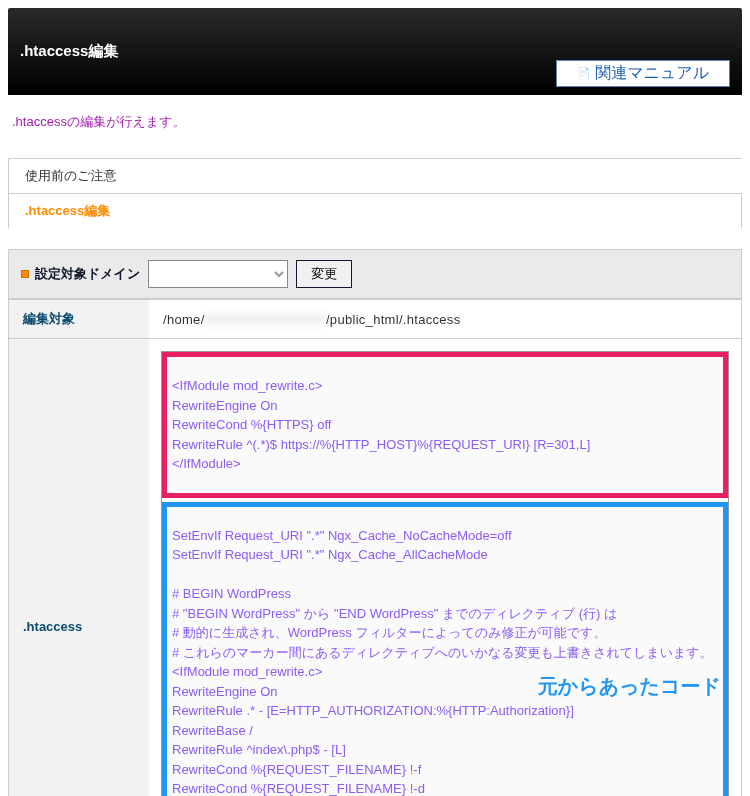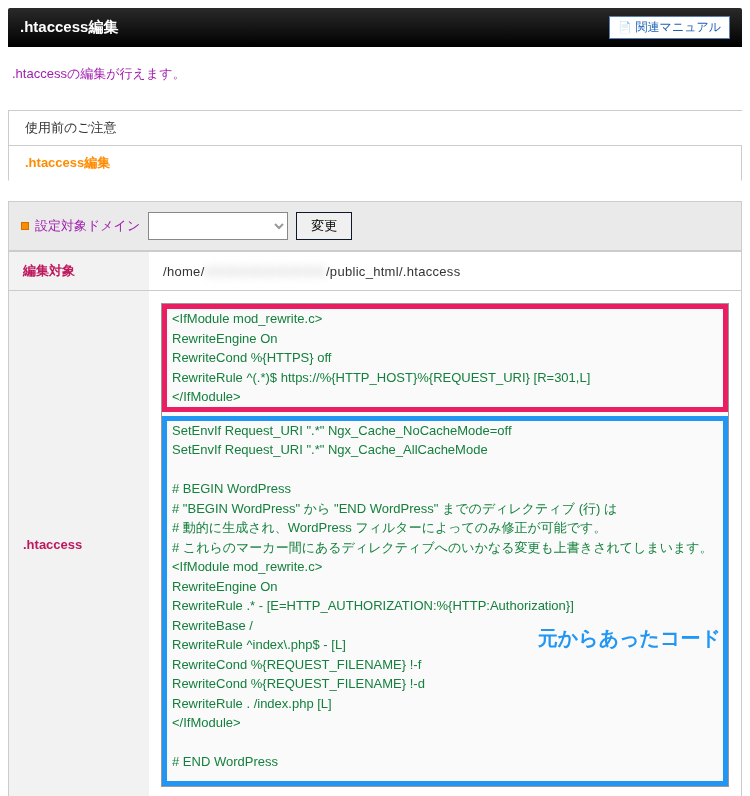--- a/index.html
+++ b/index.html
@@ -19,26 +19,27 @@
       border-radius: 2px 2px 0 0;
     }
     .header-title {
       font-size: 15px;
       font-weight: bold;
     }
     .manual-btn {
       background: #fff;
       color: #1a5fb4;
       border: 1px solid #5a7fb4;
-      padding: 2px 8px;
-      font-size: 12px;
+      padding: 2px 20px;
+      font-size: 16px;
       display: flex;
       align-items: center;
       gap: 4px;
       cursor: pointer;
+      margin-top: 44px;
     }
     .manual-btn::before {
       content: "📄";
       font-size: 11px;
     }
     .description {
       padding: 18px 4px 26px;
       font-size: 13px;
       color: #a21caf;
     }
@@ -80,22 +81,22 @@
     .domain-row {
       background: #eaeaea;
       padding: 10px 12px;
       display: flex;
       align-items: center;
       gap: 8px;
       border-bottom: 1px solid #ccc;
     }
     .domain-label {
       font-size: 13px;
-      font-weight: normal;
-      color: #a21caf;
+      font-weight: bold;
+      color: #0f172a;
       display: flex;
       align-items: center;
     }
     .orange-marker {
       display: inline-block;
       width: 8px;
       height: 8px;
       background: #ff8c00;
       border: 1px solid #cc7000;
       margin-right: 6px;
@@ -126,21 +127,21 @@
       border-left: none;
       border-right: none;
       padding: 10px 14px;
       font-size: 13px;
       vertical-align: middle;
     }
     .edit-table td:first-child {
       background: #f2f2f2;
       width: 140px;
       font-weight: bold;
-      color: #be185d;
+      color: #0c4a6e;
       text-align: left;
     }
     .path-text {
       color: #333;
       letter-spacing: 0.3px;
       margin-top: 24px;
     }
     .path-blur {
       filter: blur(4px);
       color: #bbb;
@@ -150,24 +151,24 @@
       position: relative;
     }
     .code-box {
       border: 1px solid #999;
       background: #fafafa;
       padding: 0;
       position: relative;
       min-height: 475px;
     }
     .inserted-code, .original-code {
-      padding: 5px 10px;
+      padding: 24px 10px;
       font-size: 13px;
       line-height: 1.5;
-      color: #15803d;
+      color: #8b5cf6;
       white-space: pre-wrap;
       font-family: "Hiragino Kaku Gothic ProN", "Meiryo", sans-serif;
       position: relative;
     }
     .inserted-code {
       outline: 5px solid #e91e63;
       outline-offset: -5px;
       margin-bottom: 4px;
     }
     .original-code {

